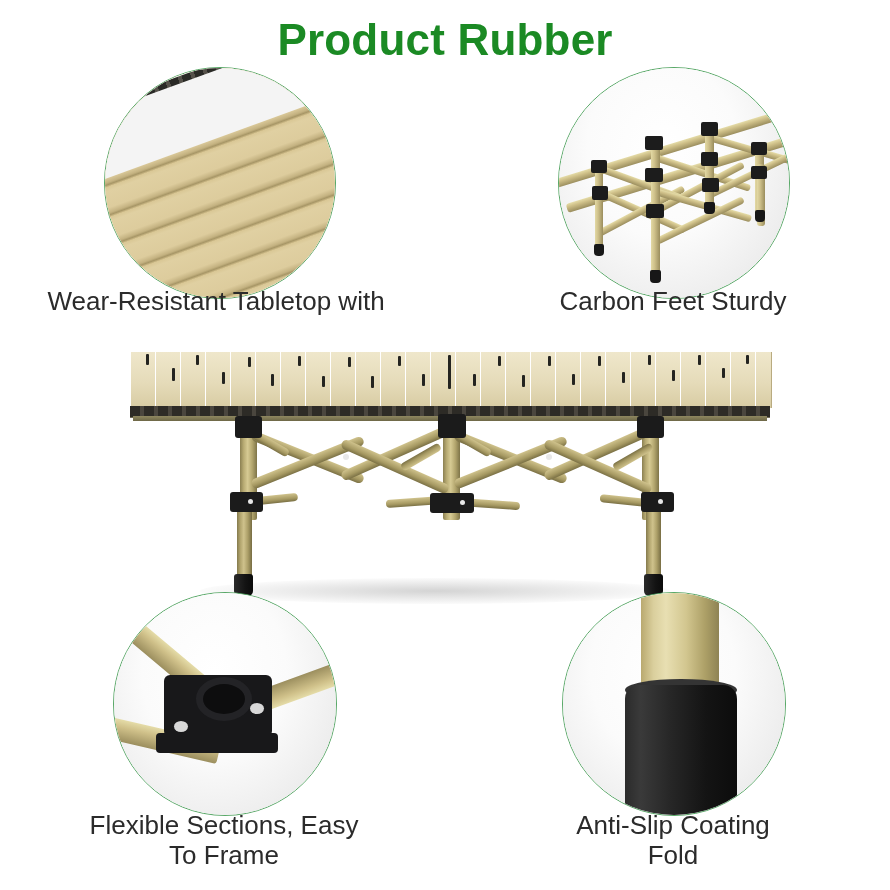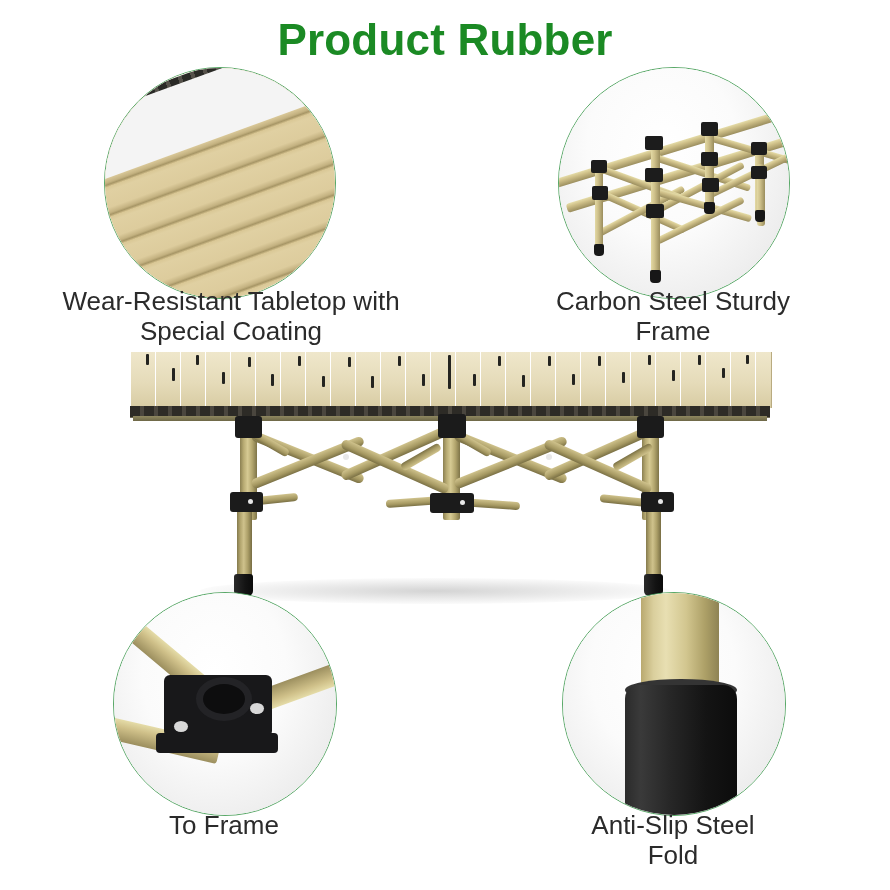--- a/index.html
+++ b/index.html
@@ -264,23 +264,22 @@
 
   <div class="callout">
     <div class="circle" style="left:104px; top:67px; width:230px; height:230px;">
       <div class="circle-inner">
         <div class="photo-bg"></div>
         <div id="tl-slats"></div>
         <div id="tl-white-corner"></div>
         <div id="tl-edge"></div>
       </div>
     </div>
-    <div class="caption" style="left:16px; top:286px; width:430px;">
+    <div class="caption" style="left:1px; top:286px; width:430px;">
       <div>Wear-Resistant Tabletop with</div>
-      <div>Special Coating</div>
     </div>
   </div>
 
   <div class="callout">
     <div class="circle" style="left:558px; top:67px; width:230px; height:230px;">
       <div class="circle-inner">
         <div class="photo-bg"></div>
 
         <div class="tube" style="left:-6px; top:112px; width:250px; height:9px; transform:rotate(-17deg); transform-origin:0 50%;"></div>
         <div class="tube" style="left:8px; top:136px; width:235px; height:9px; transform:rotate(-17deg); transform-origin:0 50%;"></div>
@@ -314,22 +313,21 @@
         <div class="joint" style="left:192px; top:74px; width:16px; height:13px;"></div>
         <div class="joint" style="left:192px; top:98px; width:16px; height:13px;"></div>
 
         <div class="foot-cap" style="left:35px; top:176px; width:10px; height:12px;"></div>
         <div class="foot-cap" style="left:91px; top:202px; width:11px; height:13px;"></div>
         <div class="foot-cap" style="left:145px; top:134px; width:11px; height:12px;"></div>
         <div class="foot-cap" style="left:196px; top:142px; width:10px; height:12px;"></div>
       </div>
     </div>
     <div class="caption" style="left:518px; top:286px; width:310px;">
-      <div>Carbon Steel Sturdy</div>
-      <div>Frame</div>
+      <div>Carbon Feet Sturdy</div>
     </div>
   </div>
 
   <div id="table-shadow"></div>
 
   <div id="table-art">
 
     <div class="leg" style="left:110px; top:64px; height:104px;"></div>
     <div class="leg" style="left:313px; top:64px; height:104px;"></div>
     <div class="leg" style="left:512px; top:64px; height:104px;"></div>
@@ -441,32 +439,33 @@
         <div class="tube" style="left:222px; top:70px; width:110px; height:22px; transform:rotate(160deg); transform-origin:0 50%;"></div>
 
         <div class="hub-body" style="left:50px; top:82px; width:108px; height:62px;"></div>
         <div class="hub-body" style="left:42px; top:140px; width:122px; height:20px; border-radius:4px;"></div>
         <div class="hub-ring" style="left:82px; top:84px; width:42px; height:30px;"></div>
         <div class="hub-hole" style="left:136px; top:110px; width:14px; height:11px;"></div>
         <div class="hub-hole" style="left:60px; top:128px; width:14px; height:11px;"></div>
       </div>
     </div>
     <div class="caption" style="left:39px; top:810px; width:370px;">
+      <div>Flexible Sections, Easy</div>
       <div>To Frame</div>
     </div>
   </div>
 
   <div class="callout">
     <div class="circle" style="left:562px; top:592px; width:222px; height:222px;">
       <div class="circle-inner">
         <div class="photo-bg"></div>
         <div id="br-leg"></div>
         <div id="br-rubber-top"></div>
         <div id="br-rubber"></div>
       </div>
     </div>
     <div class="caption" style="left:518px; top:810px; width:310px;">
-      <div>Anti-Slip Steel</div>
+      <div>Anti-Slip Coating</div>
       <div>Fold</div>
     </div>
   </div>
 
 </div>
 
 </body></html>

